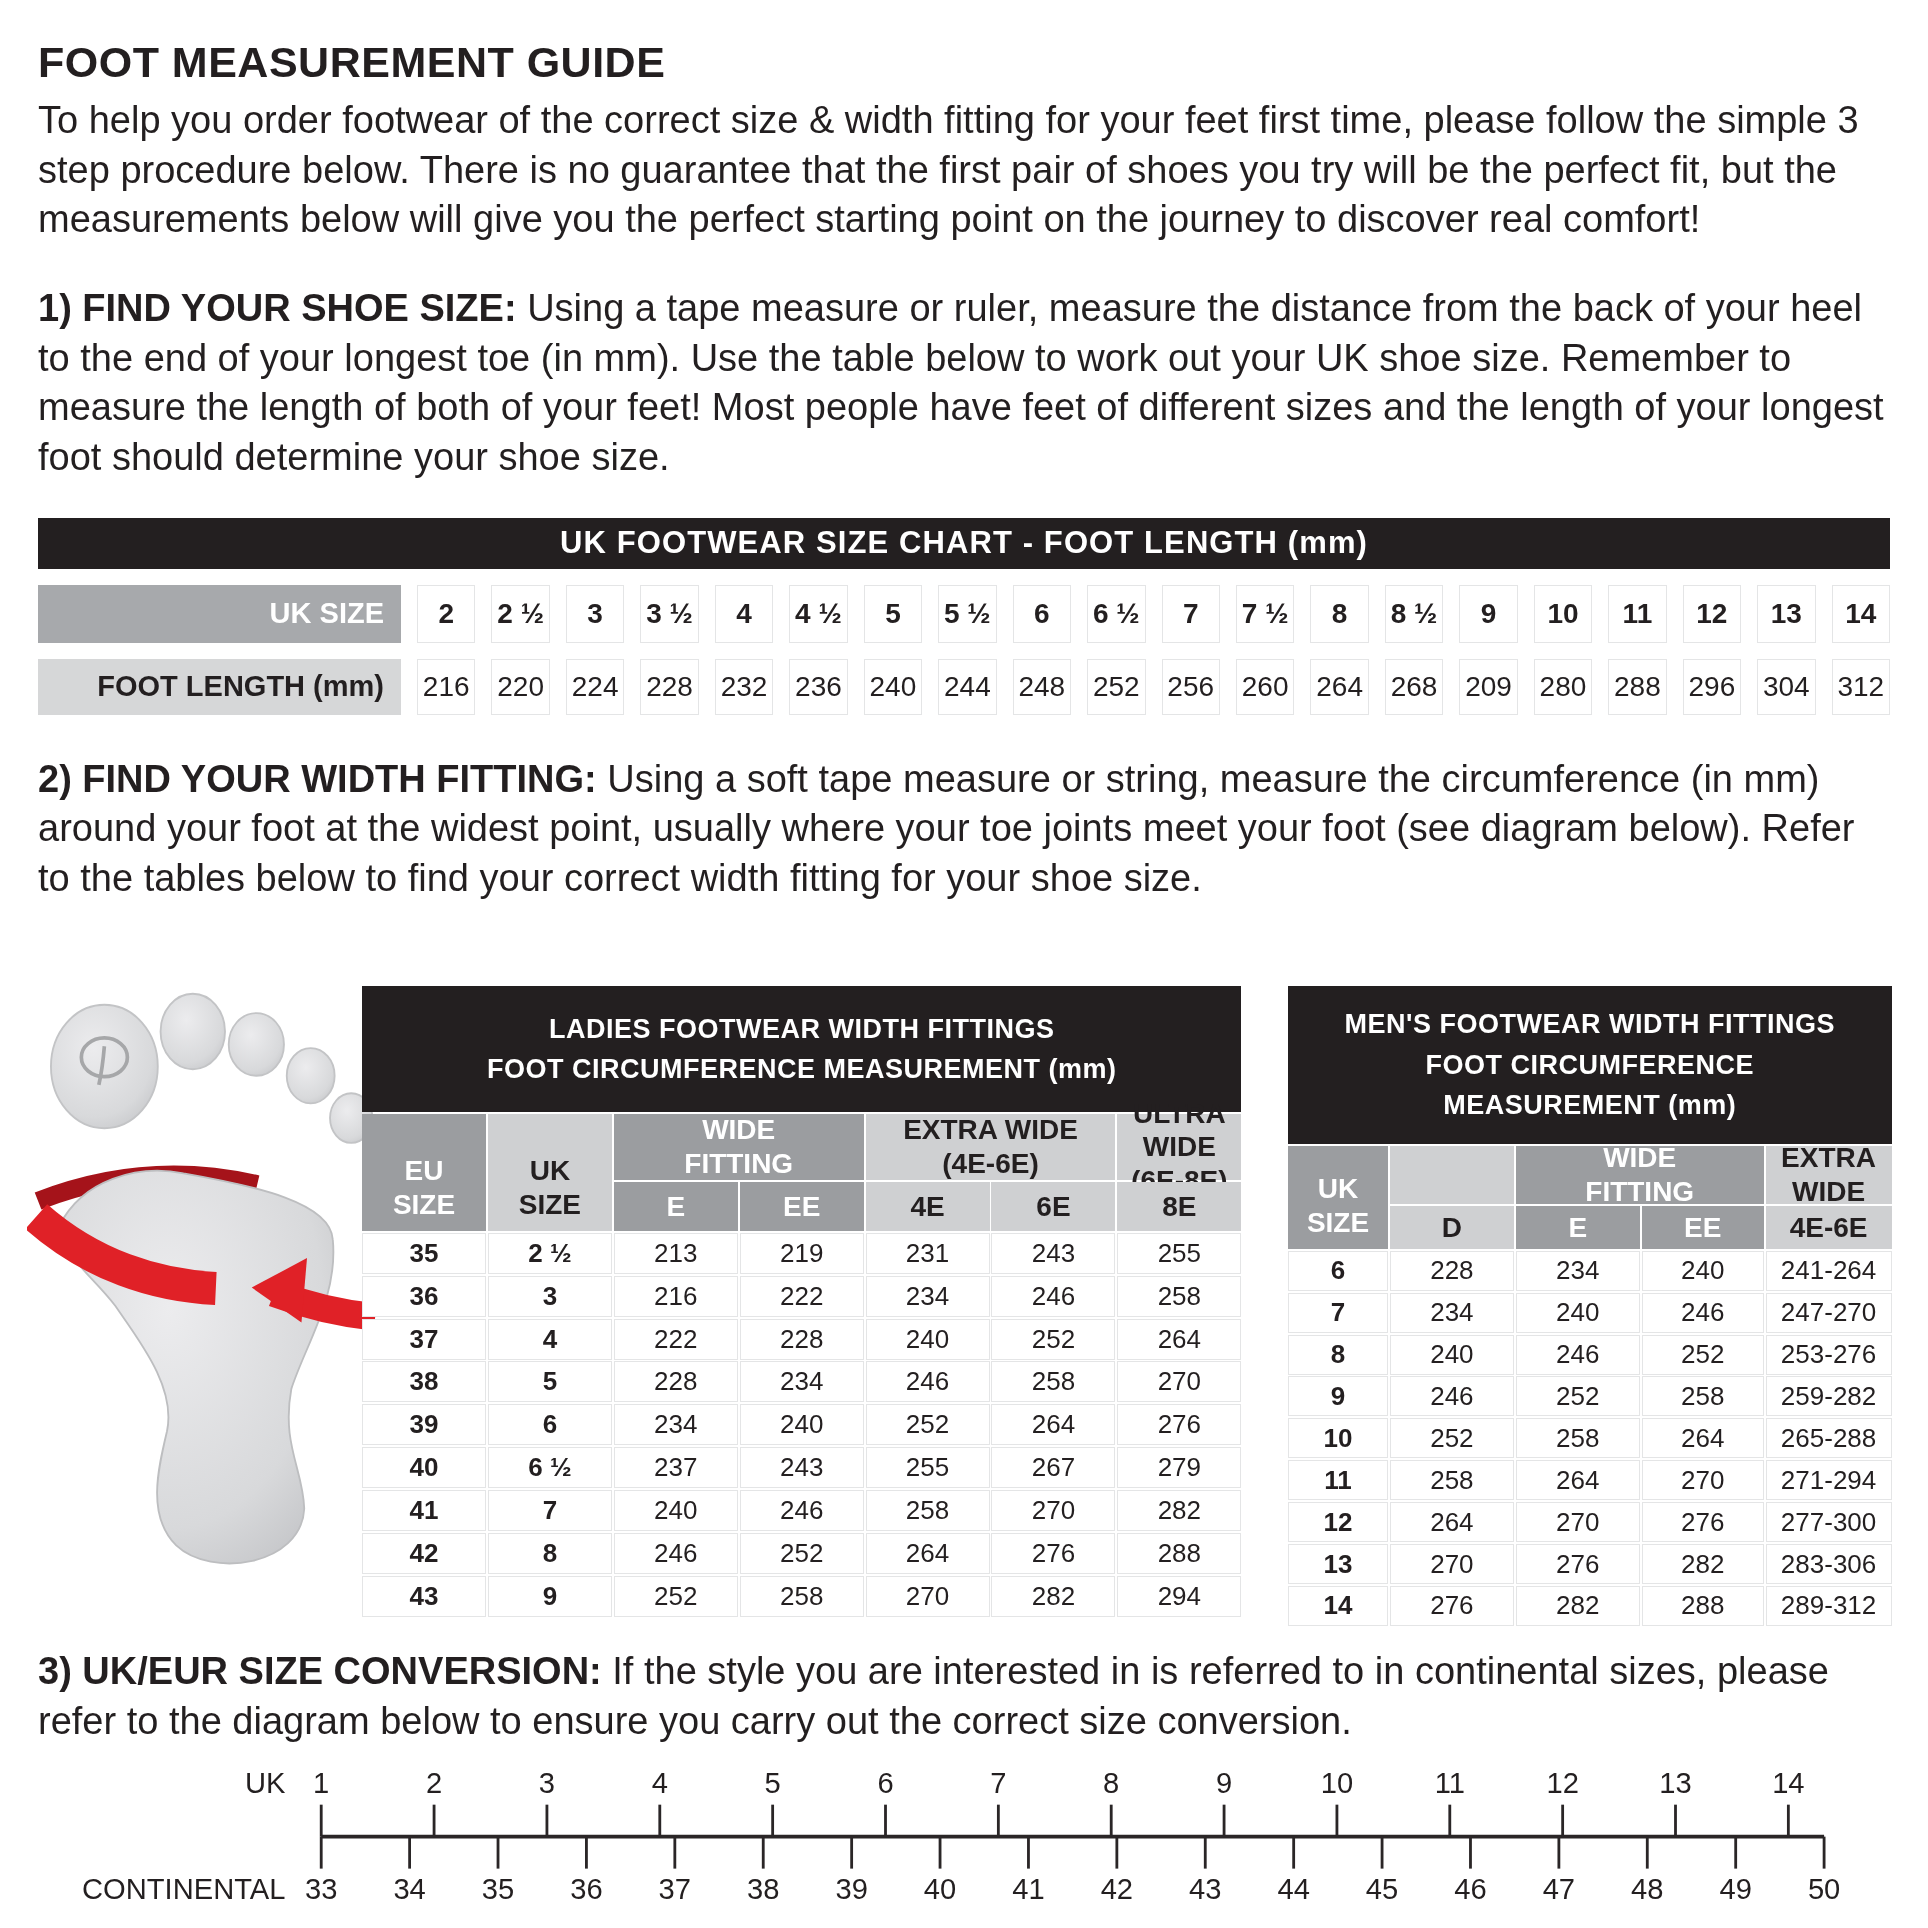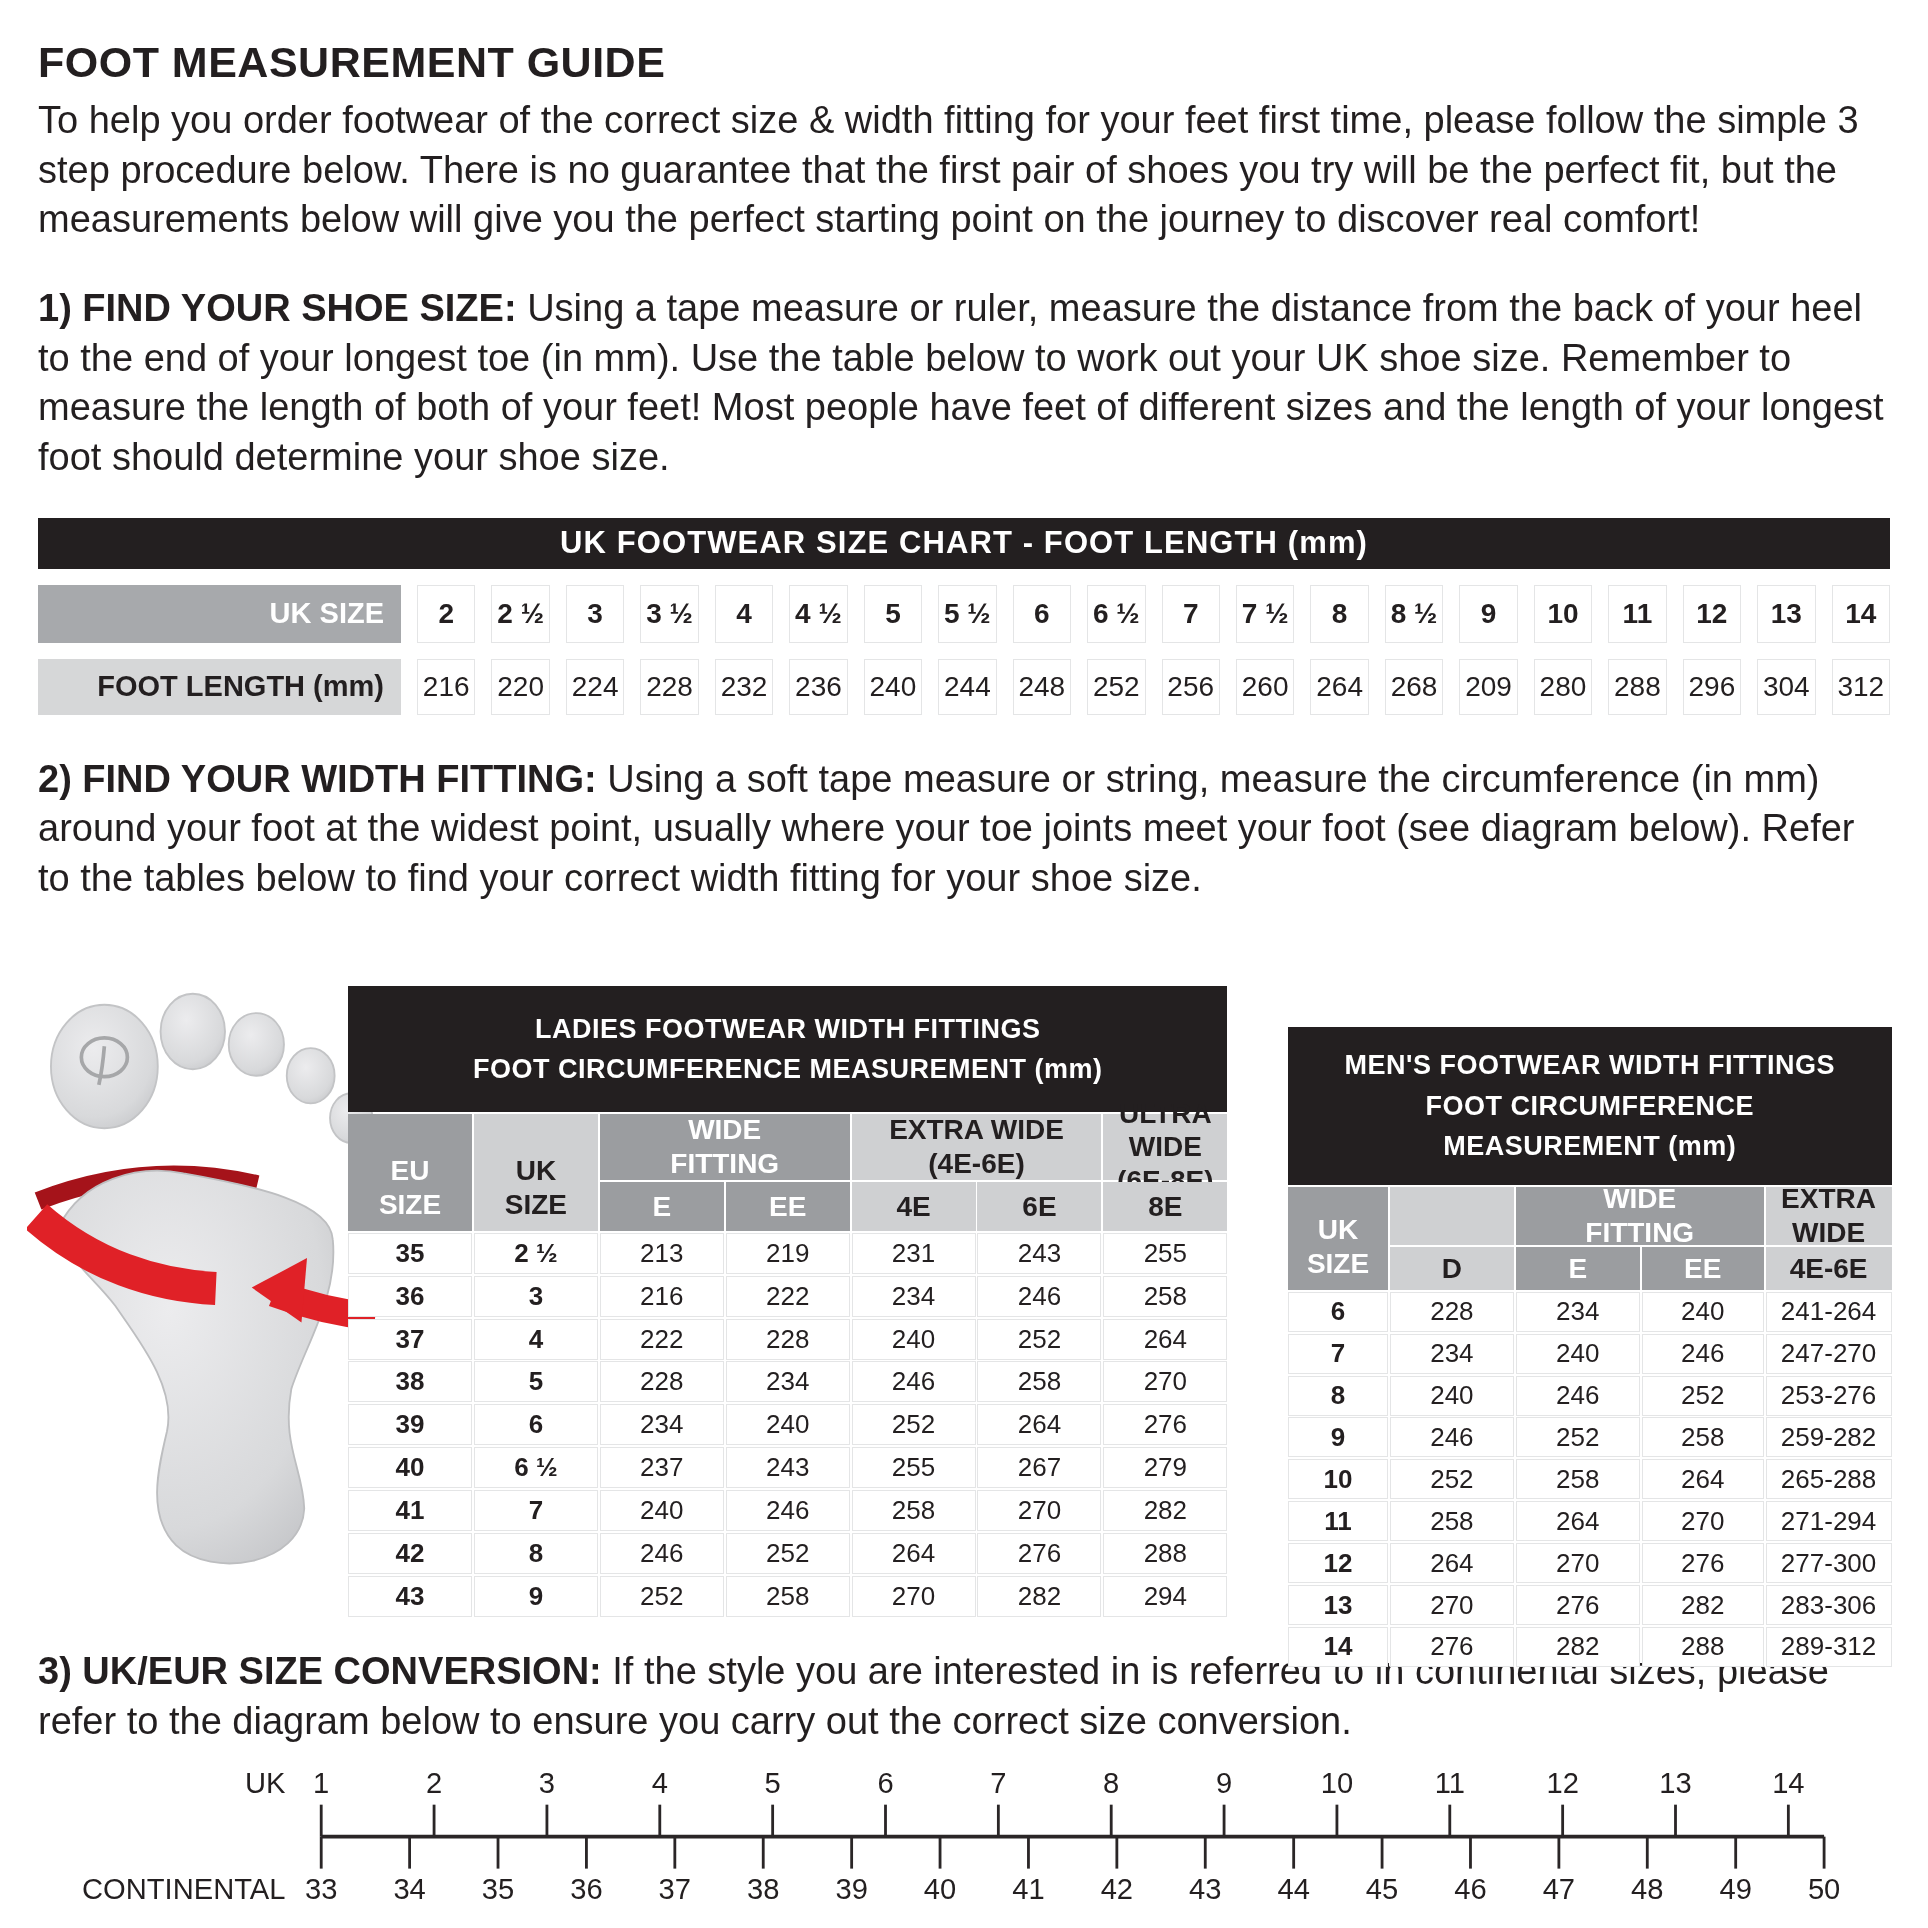--- a/index.html
+++ b/index.html
@@ -26,24 +26,24 @@
   .sc-title{grid-column:1/-1;grid-row:1;background:#231f20;color:#fff;font-weight:700;
             font-size:31px;letter-spacing:1.1px;}
   .sc-label{justify-content:flex-end;padding-right:17px;font-size:29px;}
   .sc-num{font-size:28px;}
 
   
   .mid{position:relative;height:682px;margin-top:51px;}
   .foot-svg{position:absolute;left:-11.3px;top:-7.5px;}
 
   .wtable{position:absolute;display:grid;gap:1.9px;}
-  .ladies{left:310px;top:32px;grid-template-columns:repeat(7,124px);
+  .ladies{left:324px;top:32px;grid-template-columns:repeat(7,124px);
           grid-template-rows:126px 66px 49px repeat(9,41px);}
   .mens{left:1250px;top:32px;grid-template-columns:100px 124px 124px 122px 126px;
-        grid-template-rows:158px 58px 43px repeat(9,40px);margin-top:41px;}
+        grid-template-rows:158px 58px 43px repeat(9,40px);}
   .wt-title{grid-column:1/-1;grid-row:1;background:#231f20;color:#fff;font-weight:700;font-size:27px;
             line-height:1.5;text-align:center;white-space:pre-line;letter-spacing:0.5px;}
   .hdr{white-space:pre-line;text-align:center;line-height:1.2;font-size:28px;}
   .bot{align-items:flex-end;padding-bottom:9.4px;}
   .la-eu{grid-column:1;grid-row:2/4;}  .la-uk{grid-column:2;grid-row:2/4;}
   .la-wf{grid-column:3/5;grid-row:2;}  .la-xw{grid-column:5/7;grid-row:2;}  .la-uw{grid-column:7;grid-row:2;}
   .la-s1{grid-column:3;grid-row:3;} .la-s2{grid-column:4;grid-row:3;} .la-s3{grid-column:5;grid-row:3;}
   .la-s4{grid-column:6;grid-row:3;} .la-s5{grid-column:7;grid-row:3;}
   .me-uk{grid-column:1;grid-row:2/4;} .me-dtop{grid-column:2;grid-row:2;}
   .me-wf{grid-column:3/5;grid-row:2;} .me-xw{grid-column:5;grid-row:2;}

